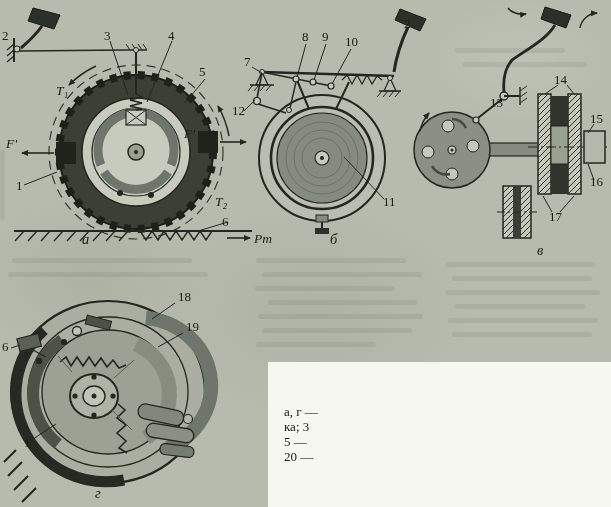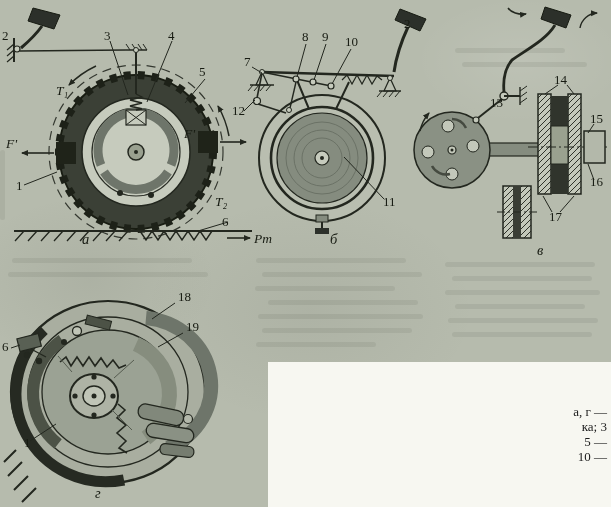--- a/index.html
+++ b/index.html
@@ -9,21 +9,21 @@
     background:
       radial-gradient(150px 90px at 520px 60px, rgba(255,255,255,0.10), rgba(255,255,255,0) 70%),
       radial-gradient(180px 120px at 90px 280px, rgba(60,64,55,0.08), rgba(0,0,0,0) 70%),
       radial-gradient(220px 150px at 310px 310px, rgba(60,64,55,0.07), rgba(0,0,0,0) 75%),
       #b6bbad;
   }
   .stage > svg{position:absolute;left:0;top:0;}
   .caption-box{
     position:absolute;left:268px;top:362px;width:343px;height:145px;
     background:#f7f7f1;color:#1b1b1b;font-size:13px;line-height:15px;
-    padding:42px 4px 0 16px;box-sizing:border-box;text-align:right;
+    padding:42px 4px 0 16px;box-sizing:border-box;
   }
   .cap-line{white-space:pre;}
   svg text{font-family:"Liberation Serif","DejaVu Serif",serif;fill:#171b12;}
   text.num{font-size:13px;}
   text.it{font-style:italic;font-size:13.5px;}
   text.letter{font-style:italic;font-size:14.5px;}
 </style>
 </head>
 <body>
 
@@ -239,16 +239,16 @@
     <text class="num" x="2" y="351">6</text>
     <text class="num" x="24" y="447">1</text>
     <text class="letter" x="95" y="498">г</text>
   </g>
 </svg>
 
 <div class="caption-box">
   <div class="cap-line">а, г —</div>
   <div class="cap-line">ка; 3</div>
   <div class="cap-line">5 —</div>
-  <div class="cap-line">10 —</div>
+  <div class="cap-line">20 —</div>
 </div>
 
 </div>
 
 </body></html>

